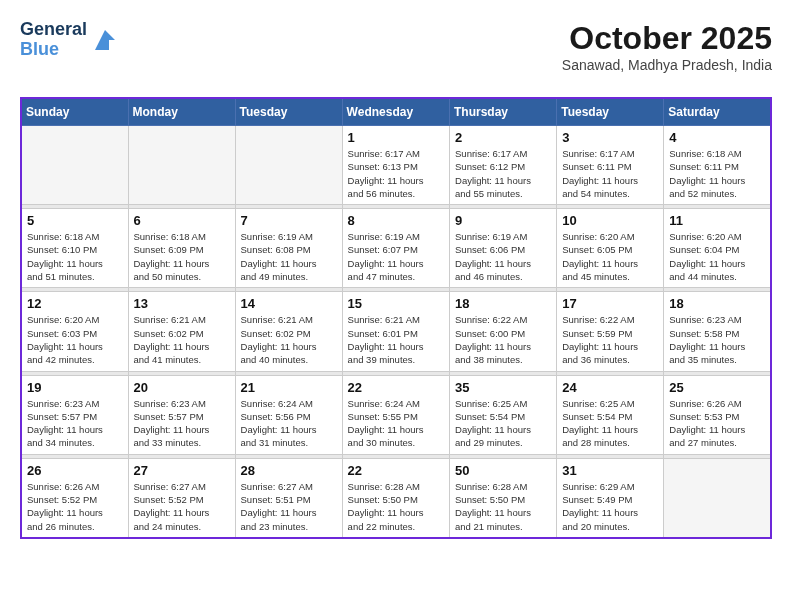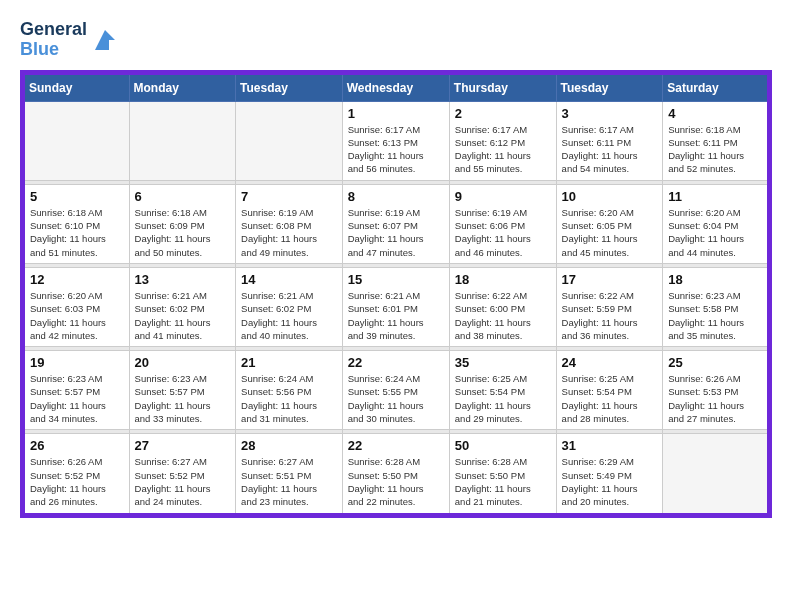--- a/index.html
+++ b/index.html
@@ -7,21 +7,21 @@
       font-family: Arial, sans-serif;
       background: #fff;
       width: 792px;
       min-height: 612px;
       padding: 20px;
     }
     .header {
       display: flex;
       justify-content: space-between;
       align-items: flex-start;
-      margin-bottom: 10px;
+      margin-bottom: 24px;
     }
     .logo {
       display: flex;
       align-items: center;
     }
     .logo-text {
       font-size: 18px;
       font-weight: bold;
       color: #1a3a5c;
       line-height: 1.1;
@@ -42,21 +42,21 @@
       font-weight: bold;
       color: #1a1a1a;
     }
     .subtitle {
       font-size: 14px;
       color: #444;
     }
     .calendar {
       width: 100%;
       border-collapse: collapse;
-      border: 5px solid #6d28d9;
+      border: 2px solid #6d28d9;
     }
     .calendar th {
       background: #3060a0;
       color: #fff;
       font-size: 12px;
       padding: 6px 4px;
       text-align: left;
       border: 1px solid #4a70b0;
       font-weight: bold;
     }
@@ -98,20 +98,24 @@
   <div class="logo">
     <div>
       <div class="logo-text">
         General<br><span>Blue</span>
       </div>
     </div>
     <svg class="logo-icon" viewBox="0 0 28 28">
       <polygon points="4,24 14,4 24,14 18,14 18,24" fill="#4a90d9"></polygon>
     </svg>
   </div>
+  <div class="title-block">
+    <div class="month-title">October 2025</div>
+    <div class="subtitle">Sanawad, Madhya Pradesh, India</div>
+  </div>
 </div>
 
 <table class="calendar">
   <thead>
     <tr>
     <th>Sunday</th>
         <th>Monday</th>
         <th>Tuesday</th>
         <th>Wednesday</th>
         <th>Thursday</th>

